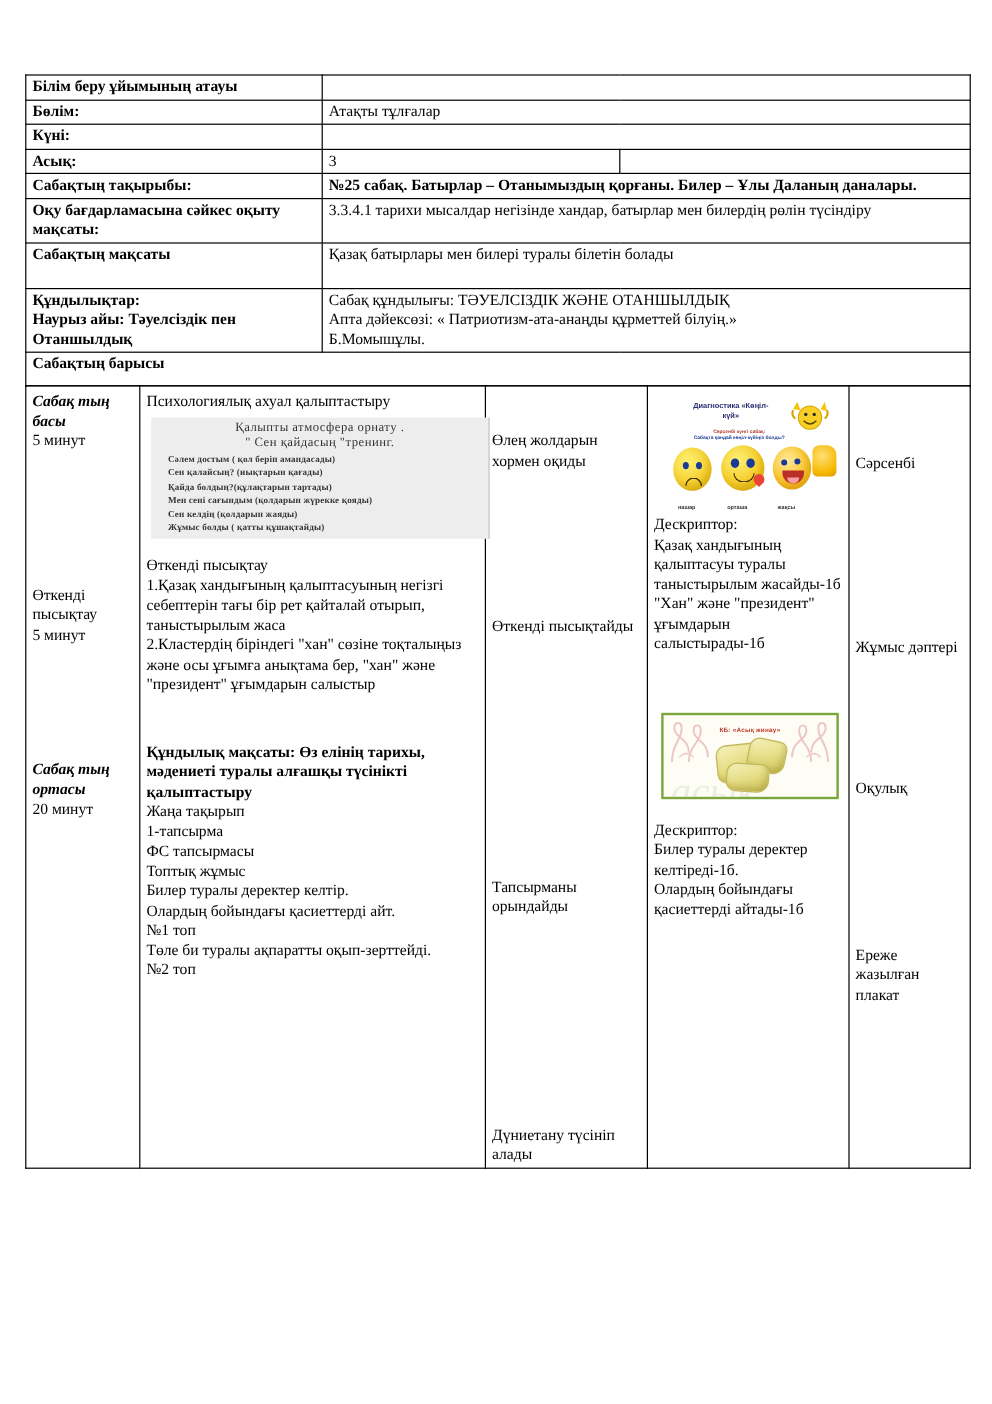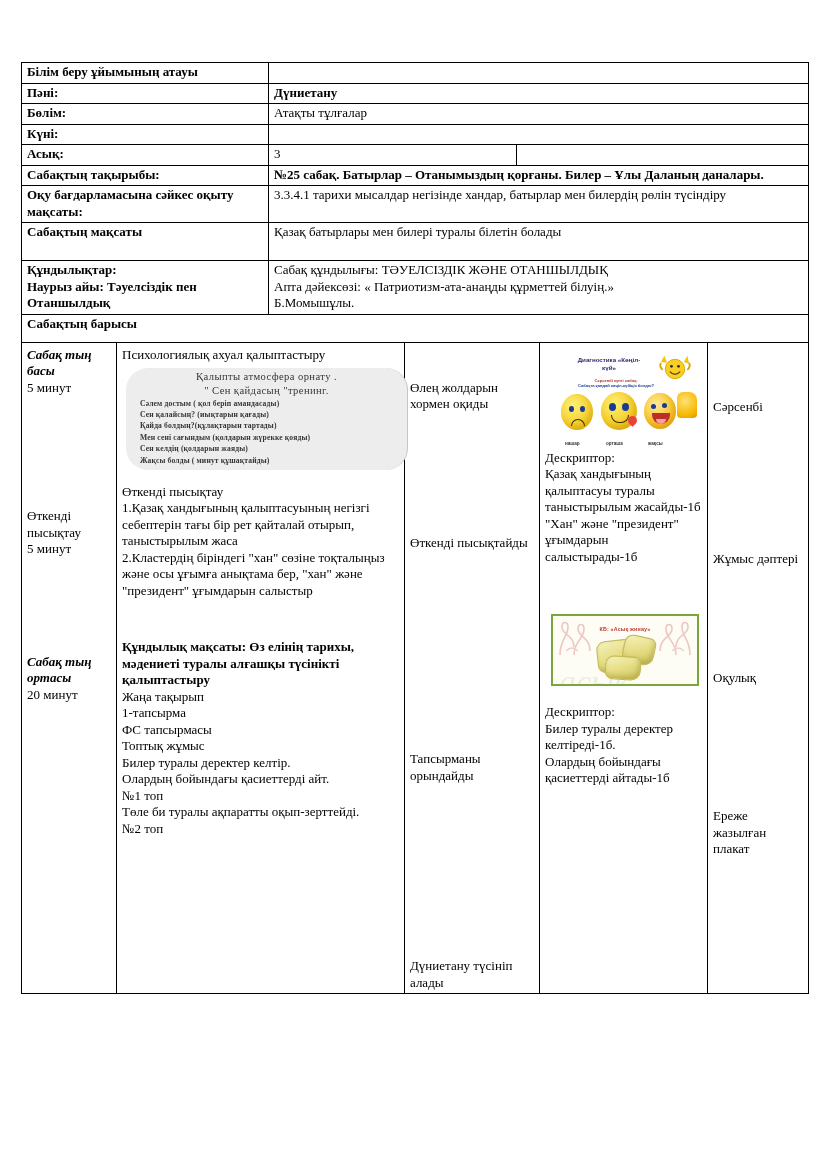--- a/index.html
+++ b/index.html
@@ -67,21 +67,20 @@
   .pic-training {
     width: 282px;
     margin: 5px 0 0 4px;
     padding: 3px 0 4px 0;
     background: #ffffff;
     border-right: 1px solid #cfcfcf;
     box-sizing: border-box;
     color: #1a1a1a;
     font-family: "Liberation Serif", "DejaVu Serif", serif;
     filter: contrast(0.82) brightness(1.02);
-    border-radius: 22px;
   }
   .pic-training .t1 {
     text-align: center;
     font-size: 10.6px;
     line-height: 12.5px;
     letter-spacing: 0.4px;
     color: #1f1f1f;
   }
   .pic-training .t2 {
     text-align: center;
@@ -231,24 +230,20 @@
         <col class="c-label">
         <col class="c-val-a">
         <col class="c-val-b">
       </colgroup>
     <tbody>
       <tr>
         <td class="b">Білім беру ұйымының атауы</td>
         <td colspan="2"></td>
       </tr>
       <tr>
-        <td class="b">Пәні:</td>
-        <td colspan="2" class="b">Дүниетану</td>
-      </tr>
-      <tr>
         <td class="b">Бөлім:</td>
         <td colspan="2">Атақты тұлғалар</td>
       </tr>
       <tr>
         <td class="b">Күні:</td>
         <td colspan="2"></td>
       </tr>
       <tr>
         <td class="b">Асық:</td>
         <td>3</td>
@@ -305,21 +300,21 @@
           <div>Психологиялық ахуал қалыптастыру</div>
 
           <div class="pic-training">
             <div class="t1">Қалыпты атмосфера орнату .</div>
             <div class="t2">" Сен қайдасың "тренинг.</div>
             <div class="line">Сәлем достым ( қол беріп амандасады)</div>
             <div class="line">Сен қалайсың? (иықтарын қағады)</div>
             <div class="line">Қайда болдың?(құлақтарын тартады)</div>
             <div class="line">Мен сені сағындым (қолдарын жүрекке қояды)</div>
             <div class="line">Сен келдің (қолдарын жаяды)</div>
-            <div class="line">Жақсы болды ( минут құшақтайды)</div>
+            <div class="line">Жұмыс болды ( қатты құшақтайды)</div>
           </div>
 
           <div style="height:14px"></div>
           <div class="cellbody">Өткенді пысықтау
 1.Қазақ хандығының қалыптасуының негізгі себептерін тағы бір рет қайталай отырып,  таныстырылым жаса
 2.Кластердің біріндегі "хан" сөзіне тоқталыңыз және осы ұғымға анықтама бер, "хан" және "президент" ұғымдарын салыстыр</div>
 
           <div style="height:40px"></div>
           <div class="b cellbody">Құндылық мақсаты:   Өз елінің тарихы, мәдениеті туралы алғашқы түсінікті  қалыптастыру</div>
           <div class="cellbody">Жаңа тақырып

